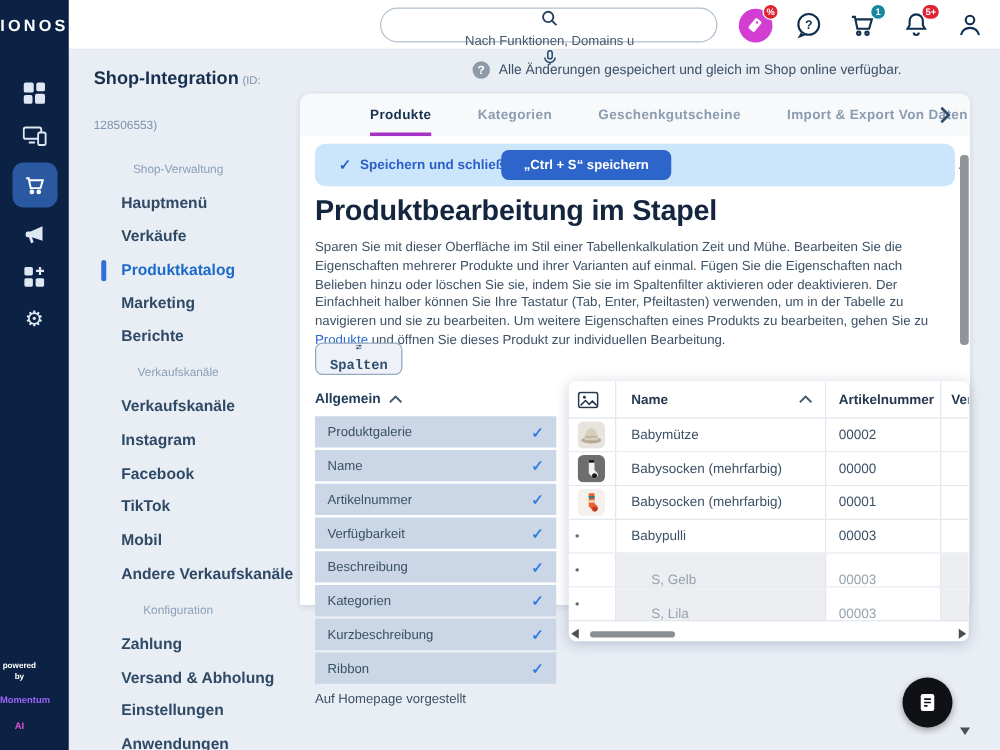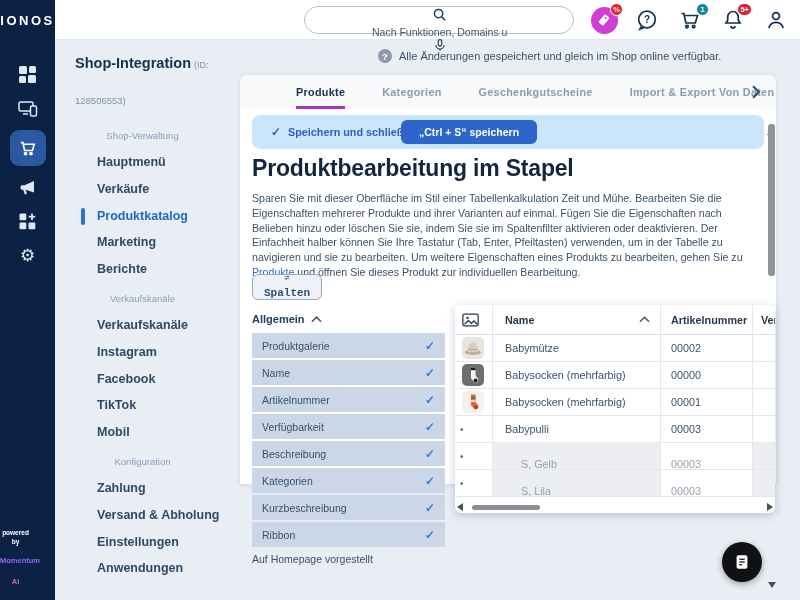--- a/index.html
+++ b/index.html
@@ -235,20 +235,21 @@
   <div class="nav-item active">Produktkatalog</div>
   <div class="nav-item">Marketing</div>
   <div class="nav-item">Berichte</div>
 
   <div class="sec-label" style="margin-top:10px;">Verkaufskanäle</div>
   <div class="nav-item">Verkaufskanäle</div>
   <div class="nav-item">Instagram</div>
   <div class="nav-item">Facebook</div>
   <div class="nav-item">TikTok</div>
   <div class="nav-item">Mobil</div>
+  <div class="nav-item">Andere Verkaufskanäle</div>
 
   <div class="sec-label" style="margin-top:10px;">Konfiguration</div>
   <div class="nav-item">Zahlung</div>
   <div class="nav-item">Versand &amp; Abholung</div>
   <div class="nav-item">Einstellungen</div>
   <div class="nav-item">Anwendungen</div>
 </div>
 
 <div class="notif">
   <span class="notif-q">?</span>

